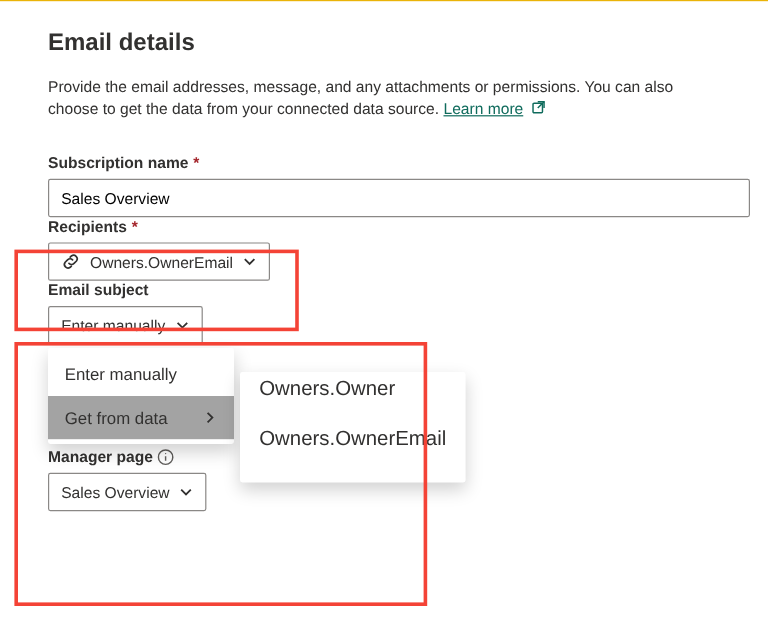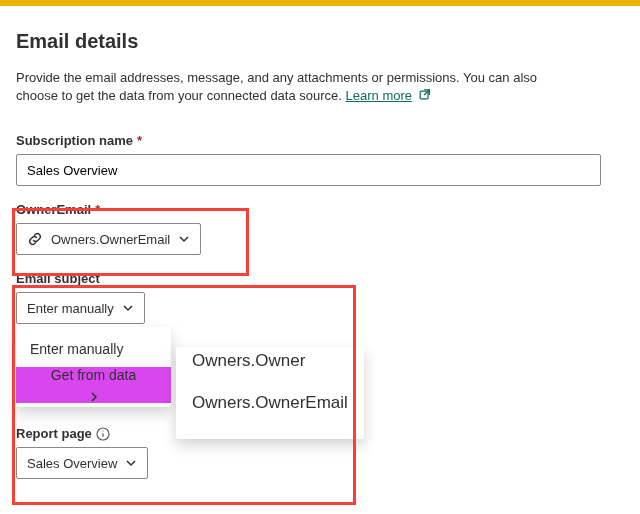--- a/index.html
+++ b/index.html
@@ -4,28 +4,28 @@
 <style>
   * { box-sizing: border-box; margin: 0; padding: 0; }
   html, body { width: 640px; height: 514px; }
   body {
     font-family: "Segoe UI", -apple-system, BlinkMacSystemFont, sans-serif;
     font-size: 13px;
     color: #323130;
     background: #fff;
     position: relative;
   }
-  .page { padding: 24px 24px 0 16px; border-top: 6px solid #eab308; }
+  .page { padding: 24px 24px 0 40px; border-top: 1px solid #eab308; }
   .title { font-size: 20px; font-weight: 600; margin-bottom: 16px; }
   .desc { font-size: 13px; color: #323130; line-height: 1.4; margin-bottom: 28px; max-width: 560px; }
   .desc a { color: #0f6b5c; }
   .ext-icon {
     display: inline-flex; width: 14px; height: 14px; vertical-align: -2px; margin-left: 2px;
   }
-  .field { margin-bottom: 16px; position: relative; }
+  .field { position: relative; }
   .label { font-size: 13px; font-weight: 600; margin-bottom: 6px; display: flex; align-items: center; gap: 4px; }
   .req { color: #a4262c; }
   .input {
     width: 585px; height: 32px; border: 1px solid #8a8886; border-radius: 2px;
     padding: 0 10px; font-size: 13px; font-family: inherit; background: #fff;
   }
   .input::placeholder { color: #767676; }
   .pill {
     display: inline-flex; align-items: center; height: 32px;
     border: 1px solid #8a8886; border-radius: 2px; background: #fff;
@@ -39,21 +39,21 @@
   .row-subject .input { flex: 1 1 auto; width: auto; }
   .dropdown-menu {
     position: absolute; background: #fff; border-radius: 2px;
     box-shadow: 0 6px 14px rgba(0,0,0,.18);
     z-index: 10; padding: 4px 0; min-width: 155px;
   }
   .dropdown-item {
     display: flex; align-items: center; justify-content: space-between;
     height: 36px; padding: 0 14px; font-size: 14px; cursor: pointer;
   }
-  .dropdown-item.hover { background: #d946ef; flex-direction: column; }
+  .dropdown-item.hover { background: #a3a3a3; }
   .submenu {
     position: absolute; background: #fff; border-radius: 2px;
     box-shadow: 0 6px 14px rgba(0,0,0,.18);
     z-index: 11; min-width: 175px; padding: 4px 0;
   }
   .sub-item {
     height: 42px; display: flex; align-items: flex-start; padding: 0 16px; font-size: 17px; cursor: pointer;
   }
   .info-icon { width: 14px; height: 14px; display: inline-flex; color: #605e5c; }
   
@@ -83,21 +83,21 @@
   <div class="field">
     <div class="label">
       <span>Subscription name</span>
       <span class="req">*</span>
     </div>
     <input class="input" type="text" value="Sales Overview" style="">
   </div>
 
   <div class="field">
     <div class="label">
-      <span>OwnerEmail</span>
+      <span>Recipients</span>
       <span class="req">*</span>
     </div>
     <div class="pill">
       <span class="link-icon">
         <svg viewBox="0 0 16 16" fill="none" stroke="#323130" stroke-width="1.4" stroke-linecap="round">
           <path d="M6.5 9.5a3 3 0 0 0 4.2 0l2-2a3 3 0 0 0-4.2-4.2l-1 1"></path>
           <path d="M9.5 6.5a3 3 0 0 0-4.2 0l-2 2a3 3 0 0 0 4.2 4.2l1-1"></path>
         </svg>
       </span>
       <span>Owners.OwnerEmail</span>
@@ -145,21 +145,21 @@
       <div class="sub-item">
         <span>Owners.OwnerEmail</span>
       </div>
     </div>
   </div>
 
   <div style="height:86px"></div>
 
   <div class="field">
     <div class="label">
-      <span>Report page</span>
+      <span>Manager page</span>
       <span class="info-icon">
         <svg viewBox="0 0 14 14" fill="none" stroke="#605e5c" stroke-width="1.2">
           <circle cx="7" cy="7" r="6"></circle>
             <line x1="7" y1="6.2" x2="7" y2="10"></line>
             <circle cx="7" cy="4" r="0.6" fill="#605e5c" stroke="none"></circle>
         </svg>
       </span>
     </div>
     <div class="pill">
       <span>Sales Overview</span>

